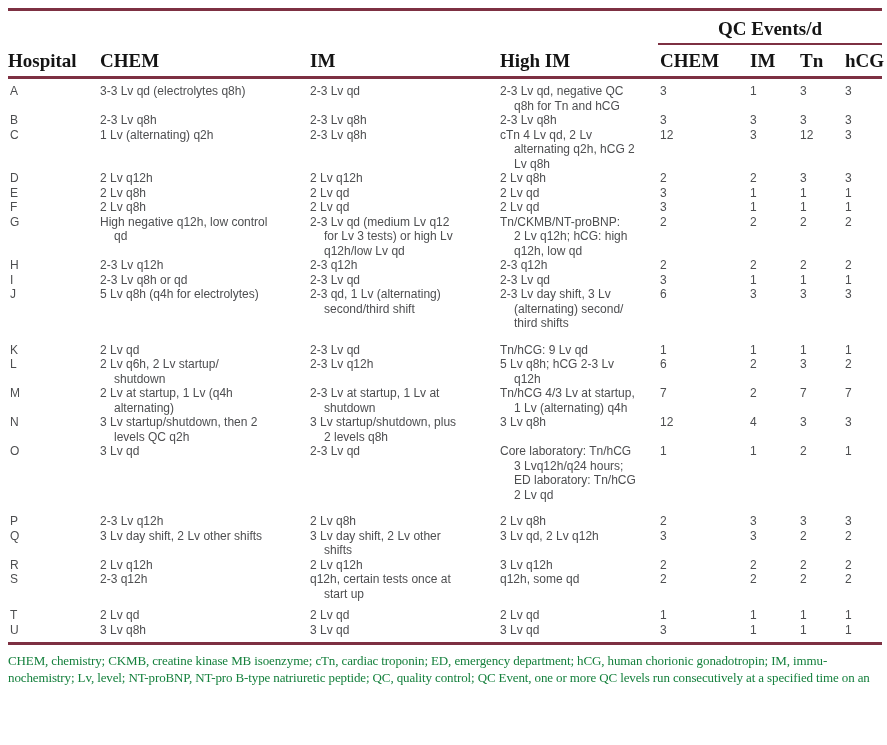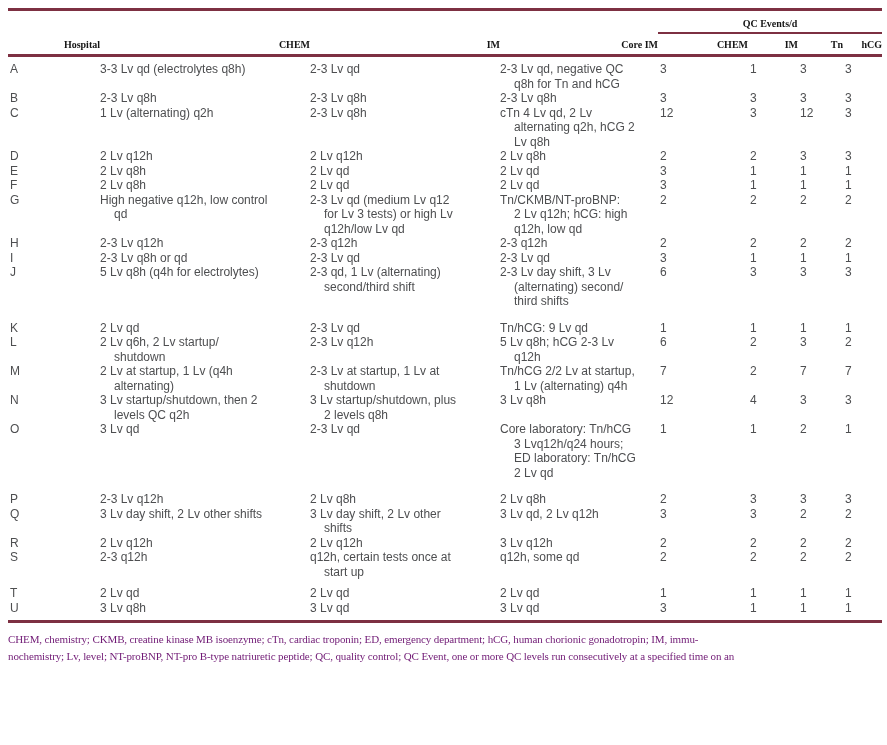--- a/index.html
+++ b/index.html
@@ -13,47 +13,47 @@
     font-family:"Liberation Sans",sans-serif;
   }
   .page{padding:8px 6px 0 8px;}
   table.qc-table{
     border-collapse:collapse;table-layout:fixed;width:874px;
     border-top:3px solid var(--rule);
     border-bottom:3px solid var(--rule);
   }
   thead th{
     font-family:"Liberation Serif",serif;font-weight:bold;
-    font-size:10px;color:var(--head-text);text-align:left;
+    font-size:19px;color:var(--head-text);text-align:left;
     padding:0;vertical-align:bottom;
   }
   .group-row th{padding-top:7px;}
   .group-row th.qc-group{
     text-align:center;border-bottom:2px solid var(--rule);padding-bottom:3px;
   }
-  .head-row th{border-bottom:3px solid var(--rule);padding:5px 0 4px 0;text-align:right;}
+  .head-row th{border-bottom:3px solid var(--rule);padding:5px 0 4px 0;}
   .head-row th.qc-h{padding-left:2px;}
   tbody td{
     font-size:12px;line-height:14.5px;color:var(--body-text);
     vertical-align:top;padding:0;
   }
   tbody td.hosp{padding-left:2px;}
   tbody td.wrap{padding-left:14px;text-indent:-14px;white-space:pre-line;}
   tbody td.num{padding-left:2px;}
   tbody tr:first-child td{padding-top:5px;}
   tbody tr:nth-child(11) td,
   tbody tr:nth-child(16) td{padding-top:12px;}
   tbody tr:nth-child(20) td{padding-top:7px;}
   tbody tr:nth-child(11) td.wrap,
   tbody tr:nth-child(16) td.wrap{padding-top:12px;}
   tbody tr:last-child td{padding-bottom:5px;}
   .footnote{
     margin-top:8px;width:880px;
-    font-family:"Liberation Serif",serif;font-size:11px;line-height:16.5px;
-    color:#701a75;letter-spacing:-0.12px;
+    font-family:"Liberation Serif",serif;font-size:13px;line-height:16.5px;
+    color:#15803d;letter-spacing:-0.12px;
   }
   .footnote .fline{white-space:nowrap;}
 </style>
 </head>
 <body>
 
 <div class="page">
 
   <table class="qc-table">
     <colgroup>
@@ -68,21 +68,21 @@
     </colgroup>
     <thead>
       <tr class="group-row">
         <th colspan="4"></th>
         <th colspan="4" class="qc-group">QC Events/d</th>
       </tr>
       <tr class="head-row">
         <th>Hospital</th>
         <th>CHEM</th>
         <th>IM</th>
-        <th>Core IM</th>
+        <th>High IM</th>
         <th class="qc-h">CHEM</th>
         <th class="qc-h">IM</th>
         <th class="qc-h">Tn</th>
         <th class="qc-h">hCG</th>
       </tr>
     </thead>
     <tbody>
         <tr>
           <td class="hosp">A</td>
           <td class="wrap">3-3 Lv qd (electrolytes q8h)</td>
@@ -215,21 +215,21 @@
           <td class="num">2</td>
           <td class="num">3</td>
           <td class="num">2</td>
         </tr>
         <tr>
           <td class="hosp">M</td>
           <td class="wrap">2 Lv at startup, 1 Lv (q4h
 alternating)</td>
           <td class="wrap">2-3 Lv at startup, 1 Lv at
 shutdown</td>
-          <td class="wrap">Tn/hCG 2/2 Lv at startup,
+          <td class="wrap">Tn/hCG 4/3 Lv at startup,
 1 Lv (alternating) q4h</td>
           <td class="num">7</td>
           <td class="num">2</td>
           <td class="num">7</td>
           <td class="num">7</td>
         </tr>
         <tr>
           <td class="hosp">N</td>
           <td class="wrap">3 Lv startup/shutdown, then 2
 levels QC q2h</td>

